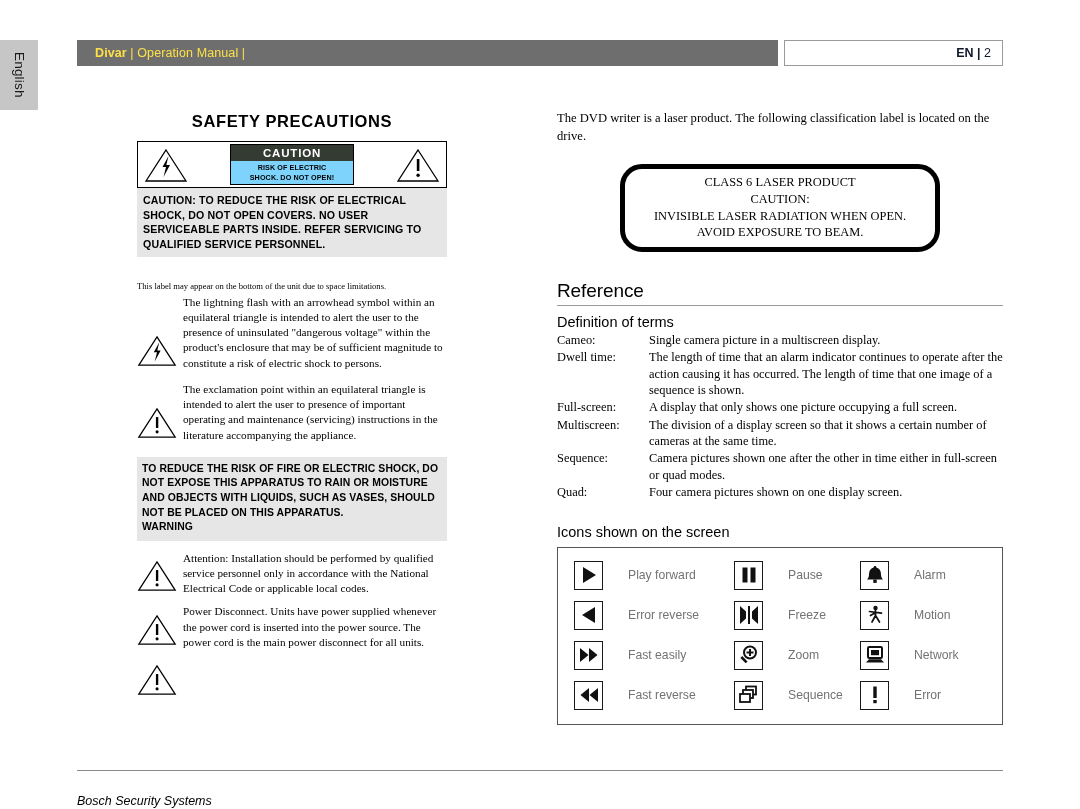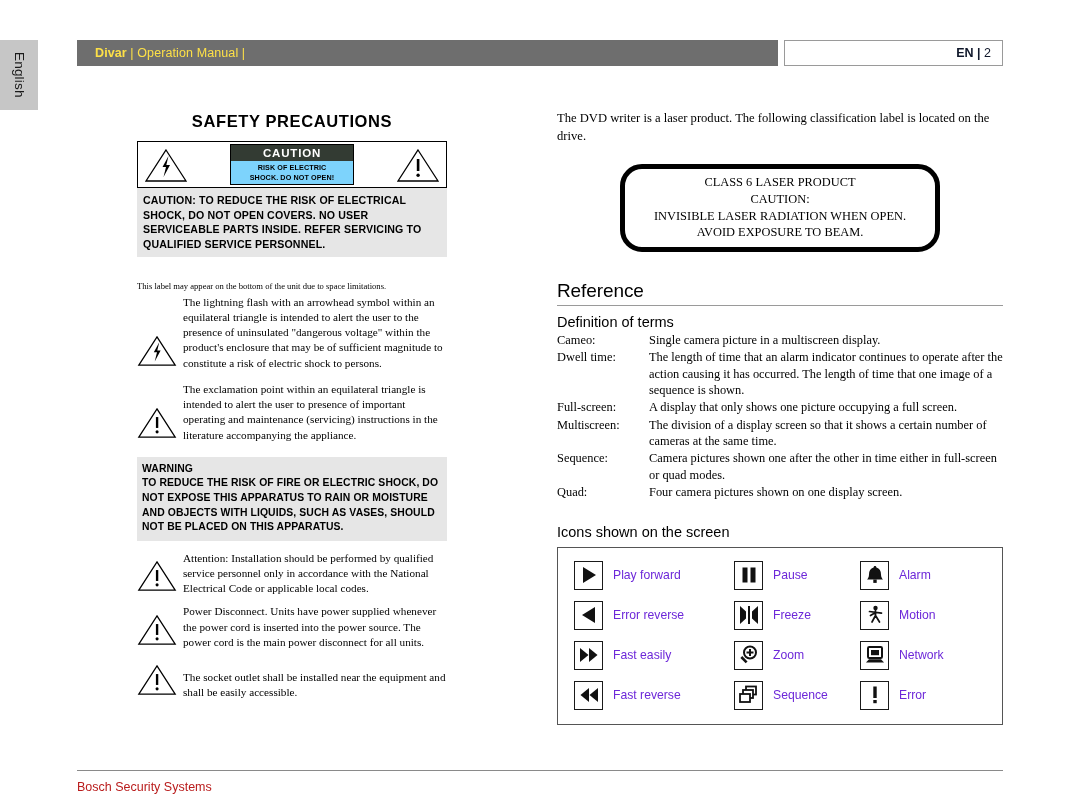--- a/index.html
+++ b/index.html
@@ -272,40 +272,41 @@
     height: 29px;
     border: 1.6px solid #1a1a1a;
     box-sizing: border-box;
     display: flex;
     align-items: center;
     justify-content: center;
     flex: 0 0 auto;
     background: #fff;
   }
   .icon-label {
-    margin-left: 10px;
+    margin-left: 25px;
     font-size: 12.2px;
-    color: #6d28d9;
+    color: #737373;
     white-space: nowrap;
   }
 
   
   .footer {
     position: absolute;
     left: 77px;
     top: 770px;
     width: 926px;
   }
   .footer-rule {
     border-top: 1px solid #8a8a8a;
   }
   .footer-text {
-    margin-top: 9px;
+    margin-top: 23px;
     font-size: 12.5px;
-    color: #b91c1c;
+    color: #000000;
+    font-style: italic;
   }
 </style>
 </head>
 <body>
 
 <div class="lang-tab">
   <span>English</span>
 </div>
 
 <div class="header">
@@ -363,22 +364,22 @@
       <svg width="40" height="33" viewBox="0 0 44 36">
         <polygon points="22,3 42,34 2,34" fill="none" stroke="#000" stroke-width="1.4"></polygon>
         <rect x="20.8" y="12" width="2.6" height="12" fill="#000"></rect>
         <circle cx="22.1" cy="28.3" r="1.7" fill="#000"></circle>
       </svg>
     </div>
     <div class="sym-body">The exclamation point within an equilateral triangle is intended to alert the user to presence of important operating and maintenance (servicing) instructions in the literature accompanying the appliance.</div>
   </div>
 
   <div class="warning-box">
+    <div>TO REDUCE THE RISK OF FIRE OR ELECTRIC SHOCK, DO NOT EXPOSE THIS APPARATUS TO RAIN OR MOISTURE AND OBJECTS WITH LIQUIDS, SUCH AS VASES, SHOULD NOT BE PLACED ON THIS APPARATUS.</div>
     <div>WARNING</div>
-    <div>TO REDUCE THE RISK OF FIRE OR ELECTRIC SHOCK, DO NOT EXPOSE THIS APPARATUS TO RAIN OR MOISTURE AND OBJECTS WITH LIQUIDS, SUCH AS VASES, SHOULD NOT BE PLACED ON THIS APPARATUS.</div>
   </div>
 
   <div class="sym-row" style="margin-top:9px">
     <div class="sym-icon">
       <svg width="40" height="33" viewBox="0 0 44 36">
         <polygon points="22,3 42,34 2,34" fill="none" stroke="#000" stroke-width="1.4"></polygon>
         <rect x="20.8" y="12" width="2.6" height="12" fill="#000"></rect>
         <circle cx="22.1" cy="28.3" r="1.7" fill="#000"></circle>
       </svg>
     </div>
@@ -397,21 +398,20 @@
   </div>
 
   <div class="sym-row" style="margin-top:9px">
     <div class="sym-icon">
       <svg width="40" height="33" viewBox="0 0 44 36">
         <polygon points="22,3 42,34 2,34" fill="none" stroke="#000" stroke-width="1.4"></polygon>
         <rect x="20.8" y="12" width="2.6" height="12" fill="#000"></rect>
         <circle cx="22.1" cy="28.3" r="1.7" fill="#000"></circle>
       </svg>
     </div>
-    <div class="sym-body">The socket outlet shall be installed near the equipment and shall be easily accessible.</div>
   </div>
 
 </div>
 
 <div class="col-right">
 
   <p class="intro-para">The DVD writer is a laser product. The following classification label is located on the drive.</p>
 
   <div class="laser-wrap">
     <div class="laser-label">

